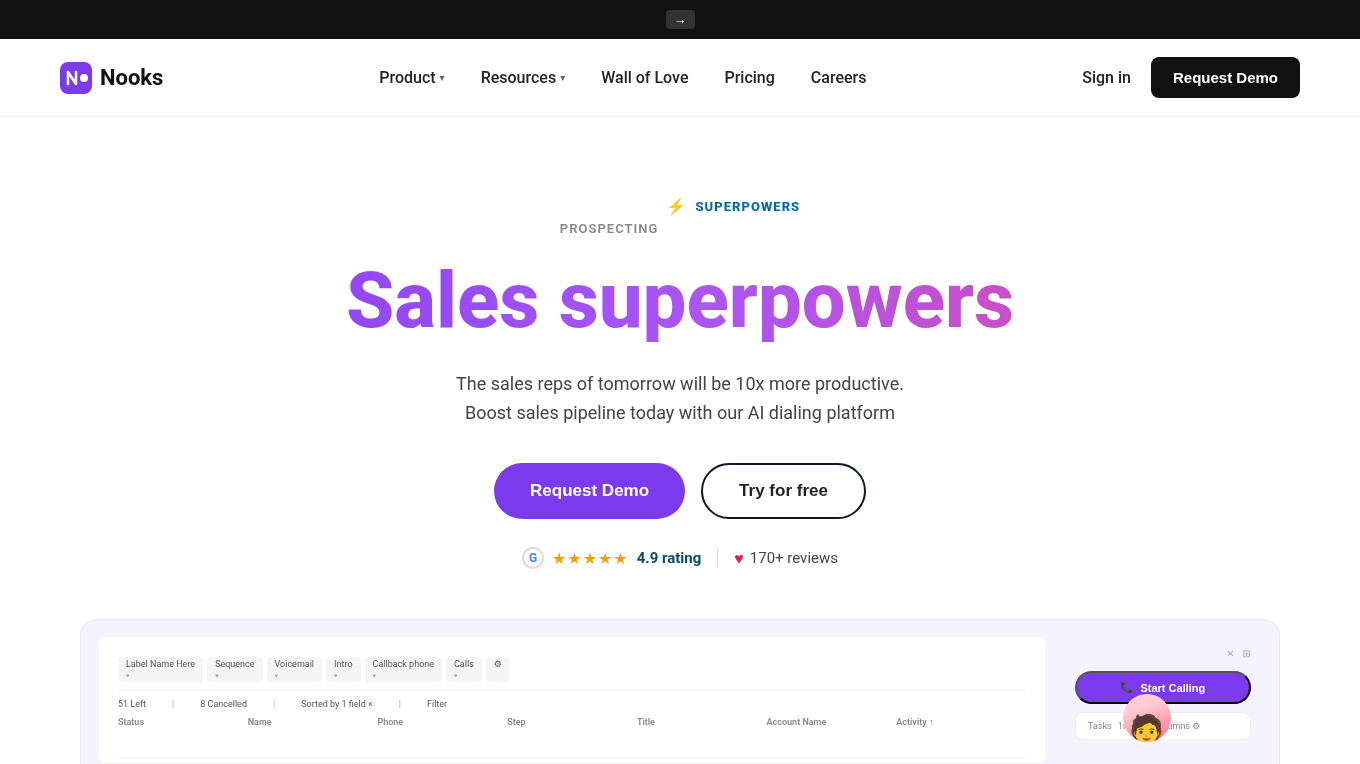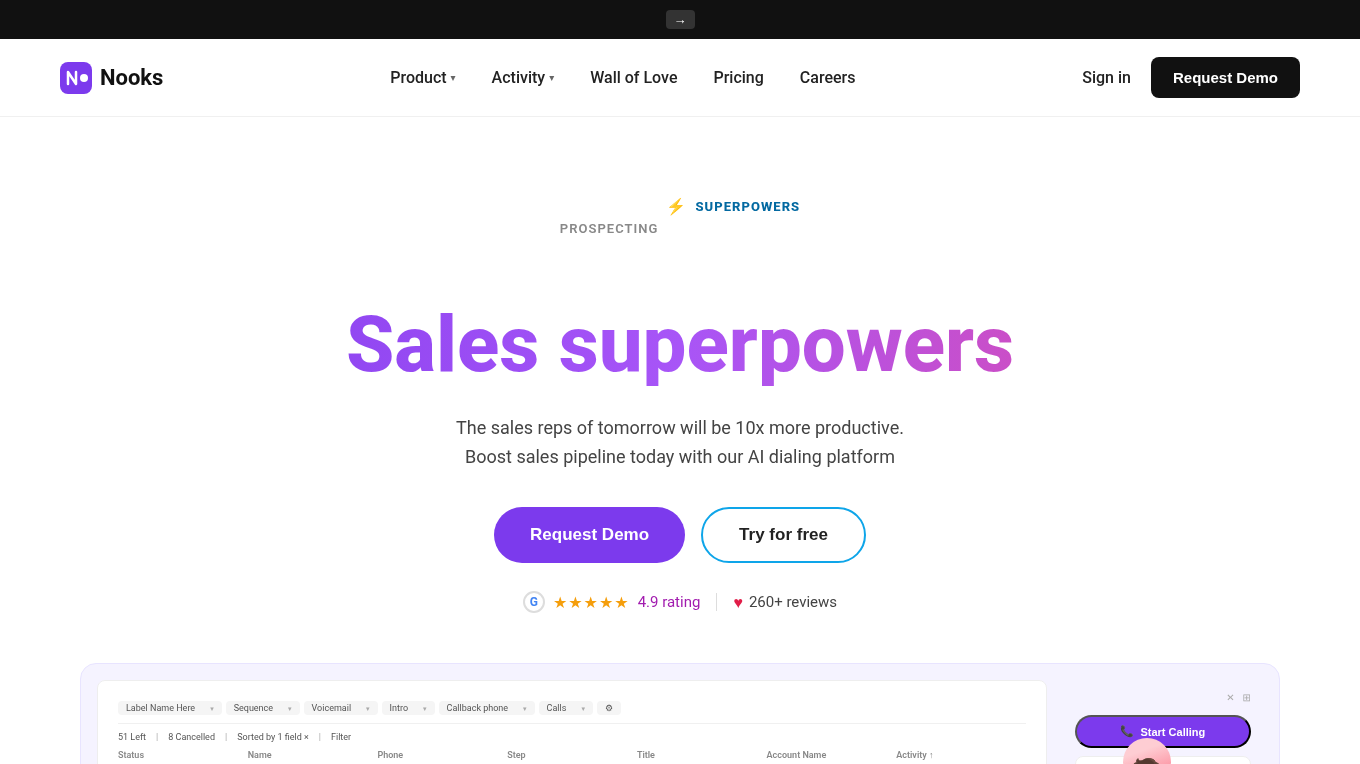--- a/index.html
+++ b/index.html
@@ -152,21 +152,20 @@
       line-height: 1.05;
       margin-bottom: 0;
     }
 
     .hero-title-line1 {
       background: linear-gradient(90deg, #7c3aed 0%, #a855f7 50%, #ec4899 100%);
       -webkit-background-clip: text;
       -webkit-text-fill-color: transparent;
       background-clip: text;
       display: block;
-      margin-top: 44px;
     }
 
     .hero-title-line2 {
       color: #111;
       display: block;
       font-size: 72px;
     }
 
     .hero-subtitle {
       font-size: 18px;
@@ -190,21 +189,21 @@
       padding: 18px 36px;
       border-radius: 50px;
       font-size: 17px;
       font-weight: 600;
       cursor: pointer;
     }
 
     .cta-secondary {
       background: #fff;
       color: #222;
-      border: 2px solid #0ea5e9;
+      border: 2px solid #0f172a;
       padding: 16px 36px;
       border-radius: 50px;
       font-size: 17px;
       font-weight: 600;
       cursor: pointer;
     }
 
     .hero-rating {
       display: flex;
       align-items: center;
@@ -235,22 +234,22 @@
       color: #4285F4;
     }
 
     .stars {
       color: #f59e0b;
       font-size: 16px;
       letter-spacing: 1px;
     }
 
     .rating-score {
-      font-weight: 400;
-      color: #a21caf;
+      font-weight: 700;
+      color: #0c4a6e;
     }
 
     .rating-divider {
       width: 1px;
       height: 18px;
       background: #ddd;
     }
 
     .reviews-right {
       display: flex;
@@ -376,22 +375,23 @@
       flex-wrap: wrap;
     }
 
     .toolbar-chip {
       background: #f5f5f5;
       border-radius: 4px;
       padding: 2px 8px;
       font-size: 9px;
       color: #555;
       display: flex;
-      align-items: flex-end;
-      gap: 15px;
+      align-items: flex-start;
+      gap: 3px;
+      flex-direction: column;
     }
 
     .toolbar-chip .caret {
       font-size: 7px;
       color: #aaa;
     }
   </style>
 </head>
 <body>
 
@@ -411,21 +411,21 @@
 
   <ul class="nav-links">
     <li>
       <a href="#">
         <span>Product</span>
         <span class="chevron">▾</span>
       </a>
     </li>
     <li>
       <a href="#">
-        <span>Activity</span>
+        <span>Resources</span>
         <span class="chevron">▾</span>
       </a>
     </li>
     <li>
       <a href="#">
         <span>Wall of Love</span>
       </a>
     </li>
     <li>
       <a href="#">
@@ -468,21 +468,21 @@
 
   <div class="hero-rating">
     <div class="rating-left">
       <div class="g-icon">G</div>
       <div class="stars">★★★★★</div>
       <span class="rating-score">4.9 rating</span>
     </div>
     <div class="rating-divider"></div>
     <div class="reviews-right">
       <span class="heart-icon">♥</span>
-      <span>260+ reviews</span>
+      <span>170+ reviews</span>
     </div>
   </div>
 </section>
 
 <div class="product-screenshot">
   <div class="screenshot-inner">
     <div class="screenshot-table">
 
       <div class="toolbar-row">
         <div class="toolbar-chip">
@@ -507,21 +507,21 @@
         </div>
         <div class="toolbar-chip">
           <span>Calls</span>
           <span class="caret">▾</span>
         </div>
         <div class="toolbar-chip">
           <span>⚙</span>
         </div>
       </div>
 
-      <div style="display:flex; gap:10px; margin-bottom:8px; font-size:9px; color:#555; align-items:flex-start;">
+      <div style="display:flex; gap:26px; margin-bottom:8px; font-size:9px; color:#555; align-items:flex-start;">
         <span>51 Left</span>
         <span style="color:#aaa">|</span>
         <span>8 Cancelled</span>
         <span style="color:#aaa">|</span>
         <span>Sorted by 1 field ×</span>
         <span style="color:#aaa">|</span>
         <span>Filter</span>
       </div>
 
       <div class="screenshot-table-header">

